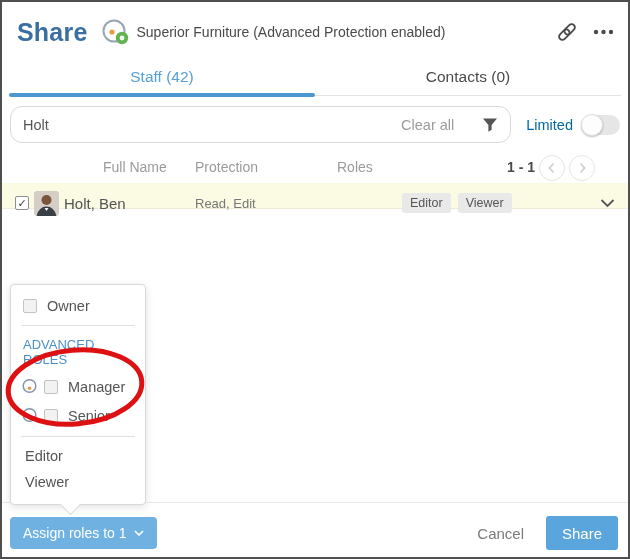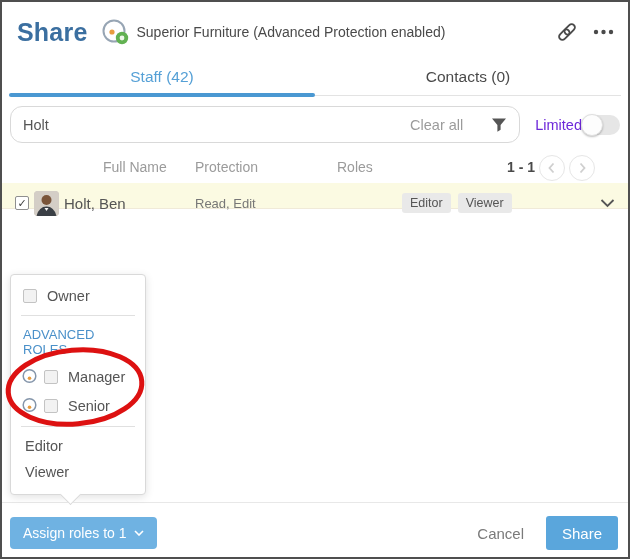--- a/index.html
+++ b/index.html
@@ -33,21 +33,21 @@
   
   .search-row { position: absolute; top: 104px; left: 8px; right: 8px; height: 37px;
                 display: flex; align-items: center; }
   .search-box { width: 512px; height: 37px; border: 1px solid #d9d9d9; border-radius: 12px;
                 display: flex; align-items: center; padding: 6px 12px; background: #fff; }
   .search-box input { flex: 1; border: none; outline: none; font-size: 14.5px; color: #555;
                 font-family: "Liberation Sans", sans-serif; background: transparent; }
   .clear-all { font-size: 14.5px; color: #9b9b9b; margin-right: 28px; cursor: pointer; white-space: nowrap; }
   .funnel { display: inline-flex; cursor: pointer; }
   .limited-wrap { display: flex; align-items: center; margin-left: 15px; }
-  .limited-label { font-size: 14.5px; color: #6d28d9; }
+  .limited-label { font-size: 14.5px; color: #0369a1; margin-right: 9px; }
   .toggle { position: relative; width: 38px; height: 20px; background: #e6e6e6;
             border-radius: 10px; cursor: pointer; }
   .toggle .knob { position: absolute; left: -1px; top: -1px; width: 22px; height: 22px;
             background: #fdfdfd; border: 1px solid #e0e0e0; border-radius: 50%;
             box-shadow: 0 1px 2px rgba(0,0,0,.25); }
 
   
   .thead { position: absolute; top: 150px; left: 0; right: 0; height: 31px; font-size: 14px; color: #9b9b9b; }
   .th { position: absolute; top: 7px; }
   .th-name { left: 53px; margin-left: 48px; } .th-perm { left: 193px; } .th-roles { left: 335px; }
@@ -79,21 +79,21 @@
             background: #6fb2e2; border: none; border-radius: 4px; color: #fff; font-size: 14px;
             font-family: "Liberation Sans", sans-serif; display: inline-flex; align-items: center;
             gap: 7px; cursor: pointer; }
   .cancel-btn { position: absolute; right: 104px; top: 14px; height: 33px; background: none;
             border: none; color: #7a7a7a; font-size: 15px; font-family: "Liberation Sans", sans-serif; cursor: pointer; }
   .share-btn { position: absolute; right: 10px; top: 13px; width: 72px; height: 34px;
             background: #5aa6dc; border: none; border-radius: 3px; color: #fff; font-size: 15px;
             font-family: "Liberation Sans", sans-serif; cursor: pointer; }
 
   
-  .menu { position: absolute; left: 8px; top: 272px; width: 136px; height: 221px;
+  .menu { position: absolute; left: 8px; top: 282px; width: 136px; height: 221px;
           background: #fff; border: 1px solid #d9d9d9; border-radius: 4px;
           box-shadow: 0 2px 8px rgba(0,0,0,.12); z-index: 5; padding-top: 8px; }
   .menu::after { content: ""; position: absolute; left: 52px; bottom: -8px; width: 14px; height: 14px;
           background: #fff; border-right: 1px solid #d9d9d9; border-bottom: 1px solid #d9d9d9;
           transform: rotate(45deg); }
   .menu-item { display: flex; align-items: center; padding: 5px 12px; font-size: 14.5px;
           color: #555; cursor: pointer; }
   .menu-item .cb { border-color: #c3c3c3; background: #f2f2f2; }
   .menu-item .lbl { margin-left: 10px; }
   .menu-divider { border-top: 1px solid #e0e0e0; margin: 6px 10px; }

